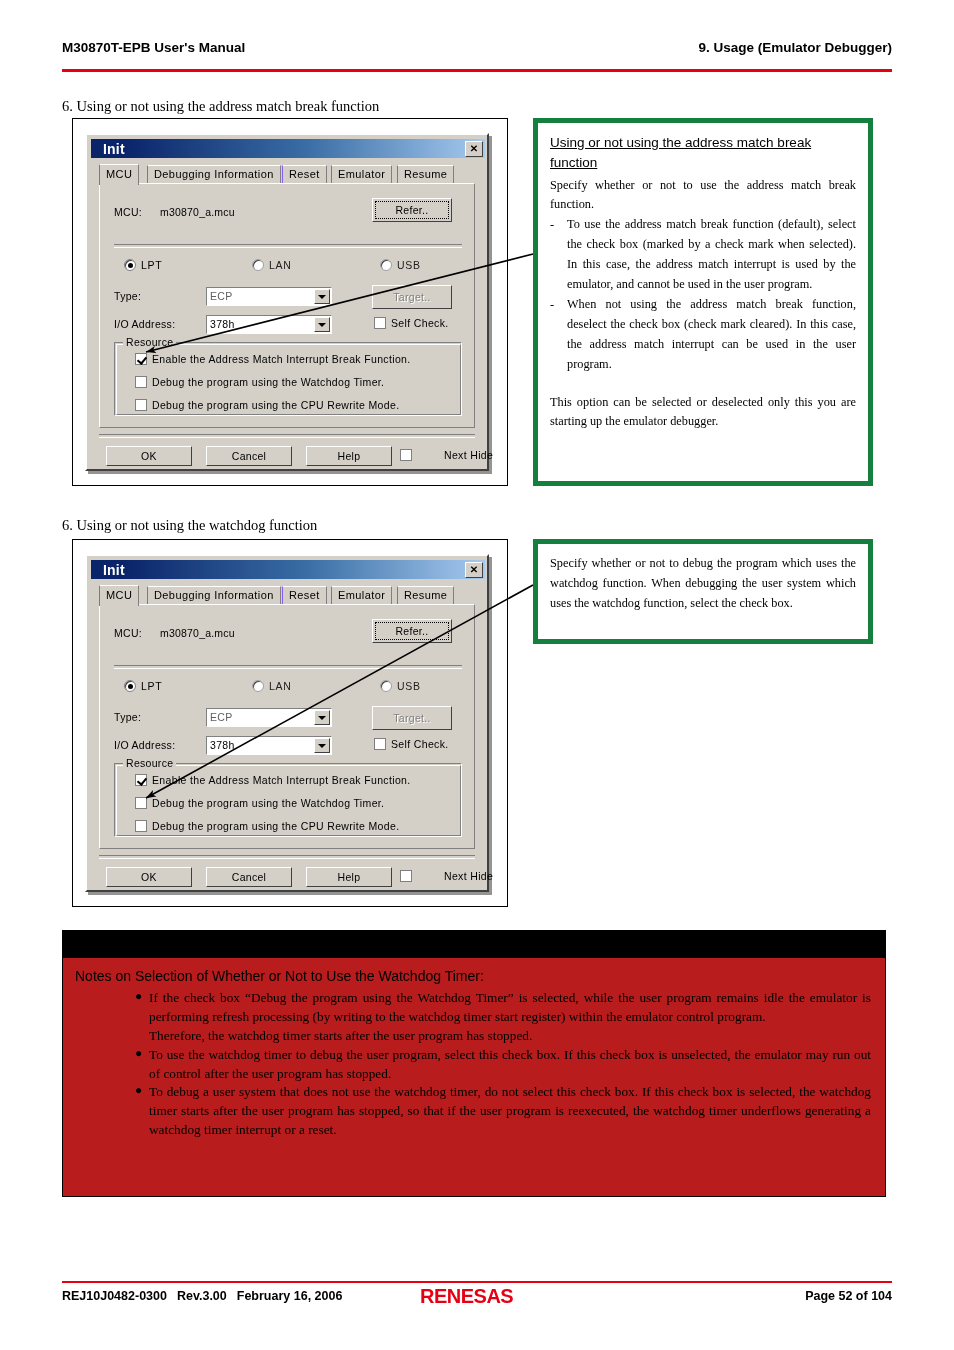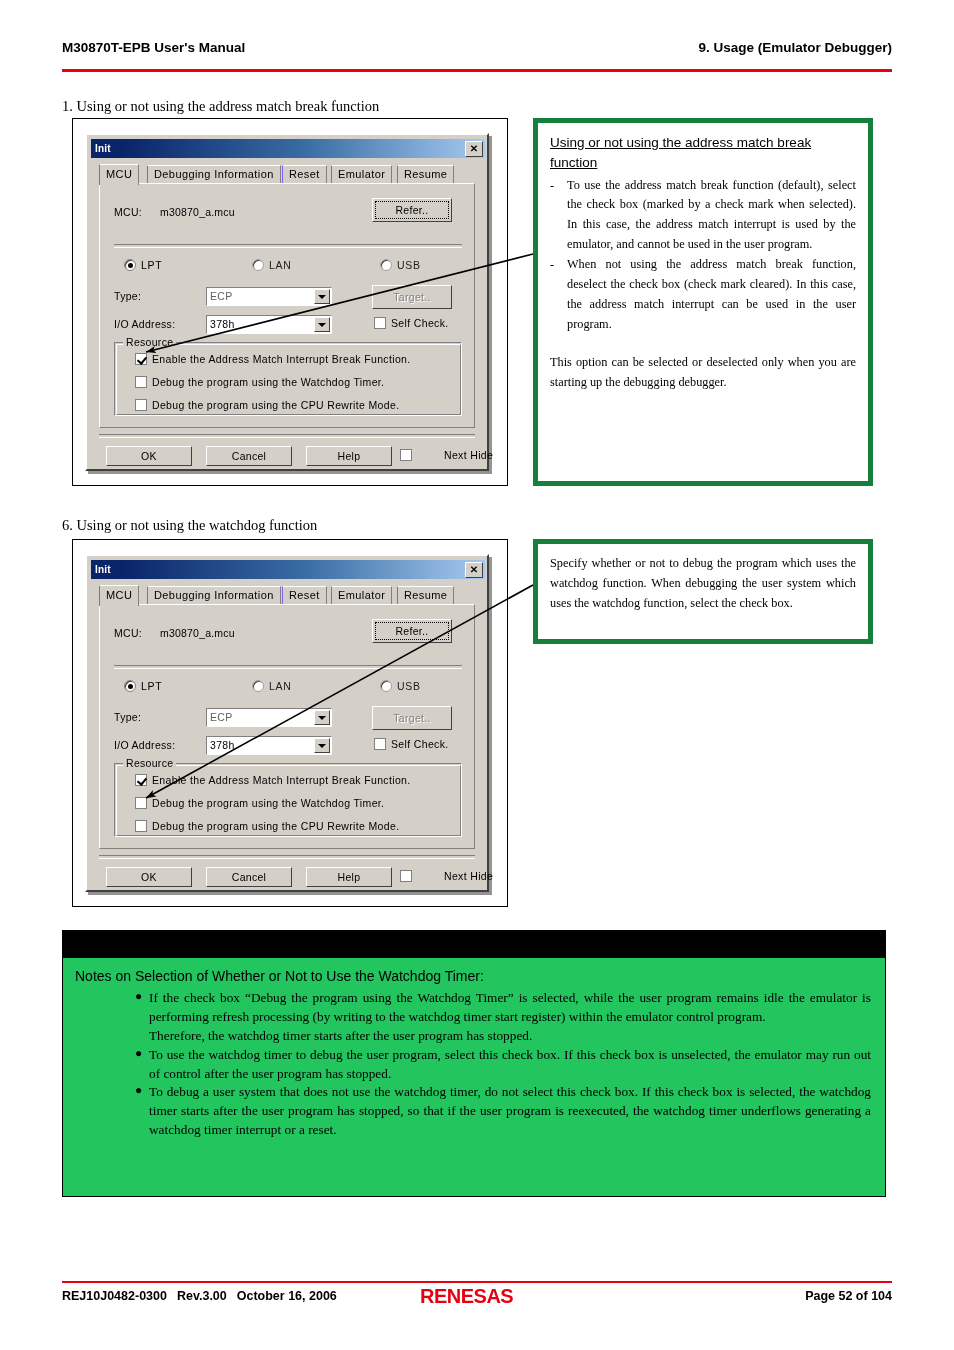--- a/index.html
+++ b/index.html
@@ -102,23 +102,23 @@
     position: absolute;
     left: 3px; top: 3px;
     width: 394px;
     height: 19px;
     background: linear-gradient(to right, #0a246a 0%, #0a246a 8%, #3a6ea5 55%, #a6caf0 100%);
     display: flex;
     align-items: center;
   }
   .title-text {
     color: #ffffff;
-    font-size: 10px;
+    font-size: 14px;
     font-weight: bold;
-    margin-left: 4px;
+    margin-left: 12px;
     letter-spacing: 0.2px;
   }
   .title-close {
     position: absolute;
     right: 2px; top: 2px;
     width: 16px; height: 14px;
     background: #d4d0c8;
     border-top: 1px solid #ffffff;
     border-left: 1px solid #ffffff;
     border-right: 1px solid #404040;
@@ -450,21 +450,21 @@
     width: 824px;
     height: 27px;
     background: #000000;
   }
   .notes-box {
     position: absolute;
     left: 62px; top: 957px;
     width: 824px;
     height: 240px;
     border: 1px solid #000000;
-    background: #22c55e;
+    background: #b91c1c;
     box-sizing: border-box;
     padding: 10px 10px 10px 10px;
   }
   .notes-title {
     font-family: "Liberation Sans", sans-serif;
     font-size: 14px;
     margin: 0 0 5px 2px;
     white-space: nowrap;
   }
   .notes-list {
@@ -540,21 +540,21 @@
 <body>
 
 <div class="page">
 
   <div class="header">
     <div class="header-left">M30870T-EPB User's Manual</div>
     <div class="header-right">9. Usage (Emulator Debugger)</div>
   </div>
   <div class="header-rule"></div>
 
-  <div class="sec-heading" id="sec5">1. Using or not using the address match break function</div>
+  <div class="sec-heading" id="sec5">6. Using or not using the address match break function</div>
 
   <div class="dlg-frame" id="frame1"></div>
 
   <div class="win" id="win1">
     <div class="win-inner">
 
       <div class="titlebar">
         <span class="title-text">Init</span>
         <div class="title-close">✕</div>
       </div>
@@ -621,28 +621,29 @@
       <div class="btn bbtn" id="cancel1">Cancel</div>
       <div class="btn bbtn" id="help1">Help</div>
       <div class="chk" id="nexthide1">
         <span class="box"></span><span>Next Hide</span>
       </div>
     </div>
   </div>
 
   <div class="callout" id="callout1">
     <span class="co-title">Using or not using the address match break function</span>
+    <p class="co-para">Specify whether or not to use the address match break function.</p>
     <p class="co-li">
       <span class="dash">-</span><span>To use the address match break function (default), select the check box (marked by a check mark when selected). In this case, the address match interrupt is used by the emulator, and cannot be used in the user program.</span>
     </p>
     <p class="co-li">
       <span class="dash">-</span><span>When not using the address match break function, deselect the check box (check mark cleared). In this case, the address match interrupt can be used in the user program.</span>
     </p>
     <div class="co-gap"></div>
-    <p class="co-para">This option can be selected or deselected only when you are starting up the debugging debugger.</p>
+    <p class="co-para">This option can be selected or deselected only this you are starting up the emulator debugger.</p>
   </div>
 
   <div class="sec-heading" id="sec6">6. Using or not using the watchdog function</div>
 
   <div class="dlg-frame" id="frame2"></div>
 
   <div class="win" id="win2">
     <div class="win-inner">
 
       <div class="titlebar">
@@ -744,19 +745,19 @@
       </div>
       <div class="note-item">
         <span class="bullet">●</span><span>To debug a user system that does not use the watchdog timer, do not select this check box. If this check box is selected, the watchdog timer starts after the user program has stopped, so that if the user program is reexecuted, the watchdog timer underflows generating a watchdog timer interrupt or a reset.</span>
       </div>
     </div>
   </div>
 
   <div class="footer-rule"></div>
   <div class="footer">
     <div class="footer-left">
-      <span>REJ10J0482-0300</span><span>Rev.3.00</span><span>October 16, 2006</span>
+      <span>REJ10J0482-0300</span><span>Rev.3.00</span><span>February 16, 2006</span>
     </div>
     <div class="brand">RENESAS</div>
     <div class="footer-right">Page 52 of 104</div>
   </div>
 
 </div>
 
 </body></html>

